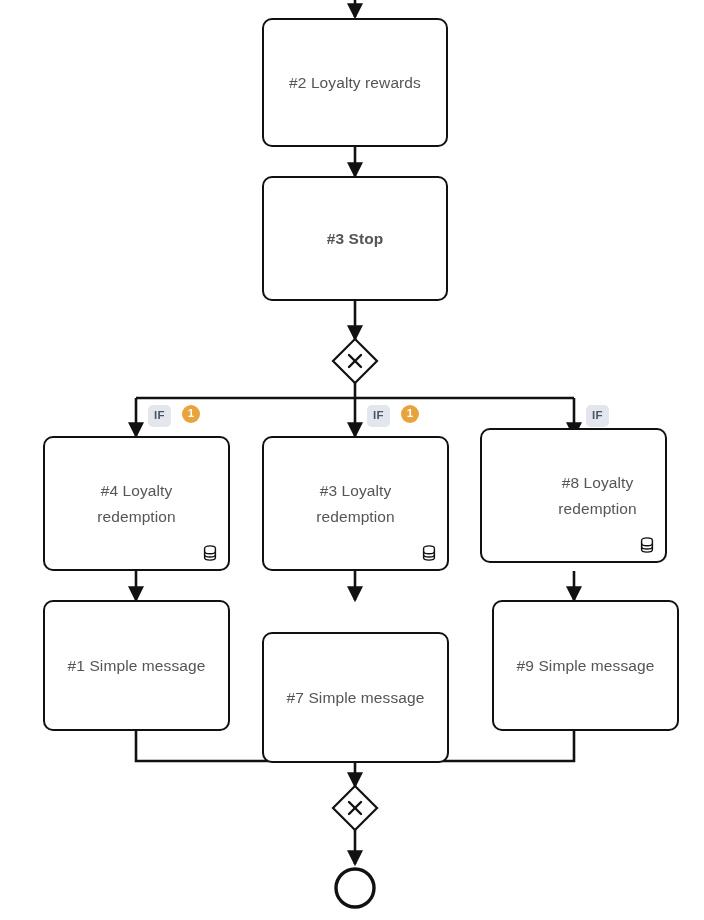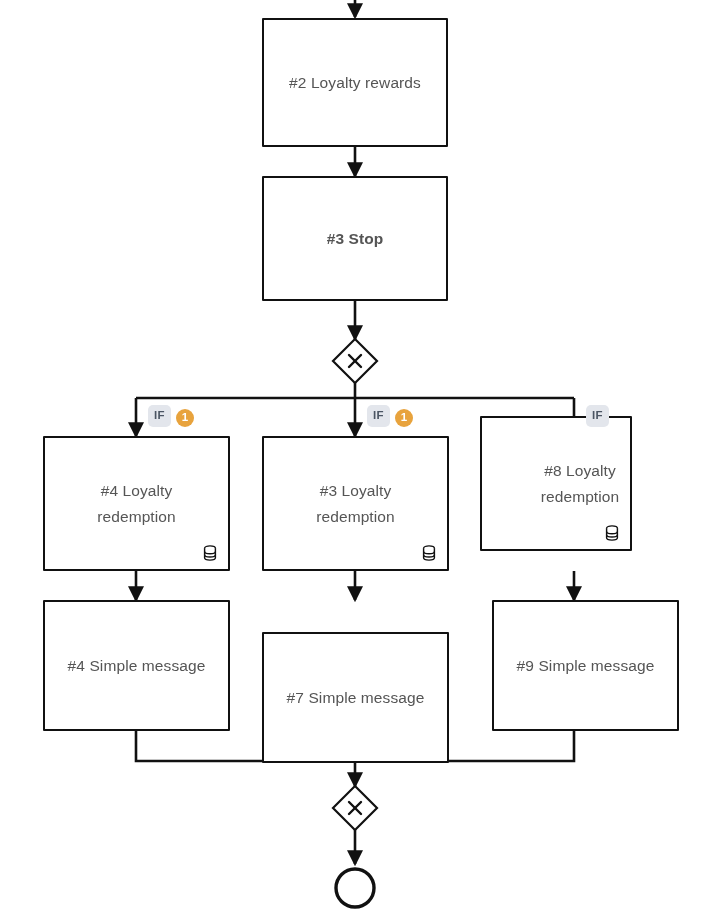--- a/index.html
+++ b/index.html
@@ -18,21 +18,21 @@
     position: absolute;
     left: 0; top: 0;
     width: 704px;
     height: 920px;
   }
   .node {
     position: absolute;
     box-sizing: border-box;
     background: #ffffff;
     border: 2px solid #111111;
-    border-radius: 1px;
+    border-radius: 10px;
     display: flex;
     align-items: center;
     justify-content: center;
     text-align: center;
     color: #555555;
     font-size: 15.5px;
     line-height: 1.65;
     letter-spacing: 0.1px;
   }
   .node .label {
@@ -44,22 +44,22 @@
     position: absolute;
     right: 9px;
     bottom: 7px;
     width: 18px;
     height: 18px;
     line-height: 0;
   }
   .badge-group {
     position: absolute;
     display: flex;
-    align-items: flex-end;
-    gap: 5px;
+    align-items: flex-start;
+    gap: 11px;
     height: 22px;
   }
   .badge-if {
     background: #e3e6ec;
     color: #4b5563;
     border-radius: 5px;
     font-size: 11.5px;
     font-weight: 600;
     letter-spacing: 0.4px;
     padding: 3px 6px 3px 6px;
@@ -166,35 +166,35 @@
   <span class="db-icon">
     <svg width="18" height="18" viewBox="0 0 24 24">
       <ellipse cx="12" cy="5.6" rx="7.2" ry="3.1" fill="#ffffff" stroke="#111111" stroke-width="1.9"></ellipse>
       <path d="M4.8,5.6 L4.8,18.4 C4.8,20.1 8,21.5 12,21.5 C16,21.5 19.2,20.1 19.2,18.4 L19.2,5.6" fill="#ffffff" stroke="#111111" stroke-width="1.9"></path>
       <path d="M4.8,10 C4.8,11.7 8,13.1 12,13.1 C16,13.1 19.2,11.7 19.2,10" fill="none" stroke="#111111" stroke-width="1.9"></path>
       <path d="M4.8,14.3 C4.8,16 8,17.4 12,17.4 C16,17.4 19.2,16 19.2,14.3" fill="none" stroke="#111111" stroke-width="1.9"></path>
     </svg>
   </span>
 </div>
 
-<div class="node" style="left:480px; top:416px; width:152px; height:135px;padding-left:48px;">
+<div class="node" style="left:480px; top:428px; width:187px; height:135px;padding-left:48px;">
   <span class="label">#8 Loyalty
 redemption</span>
   <span class="db-icon">
     <svg width="18" height="18" viewBox="0 0 24 24">
       <ellipse cx="12" cy="5.6" rx="7.2" ry="3.1" fill="#ffffff" stroke="#111111" stroke-width="1.9"></ellipse>
       <path d="M4.8,5.6 L4.8,18.4 C4.8,20.1 8,21.5 12,21.5 C16,21.5 19.2,20.1 19.2,18.4 L19.2,5.6" fill="#ffffff" stroke="#111111" stroke-width="1.9"></path>
       <path d="M4.8,10 C4.8,11.7 8,13.1 12,13.1 C16,13.1 19.2,11.7 19.2,10" fill="none" stroke="#111111" stroke-width="1.9"></path>
       <path d="M4.8,14.3 C4.8,16 8,17.4 12,17.4 C16,17.4 19.2,16 19.2,14.3" fill="none" stroke="#111111" stroke-width="1.9"></path>
     </svg>
   </span>
 </div>
 
 <div class="node" style="left:43px; top:600px; width:187px; height:131px;">
-  <span class="label">#4 Simple message</span>
+  <span class="label">#1 Simple message</span>
 </div>
 
 <div class="node" style="left:262px; top:600px; width:187px; height:131px;margin-top:32px;">
   <span class="label">#7 Simple message</span>
 </div>
 
 <div class="node" style="left:492px; top:600px; width:187px; height:131px;">
   <span class="label">#9 Simple message</span>
 </div>
 

